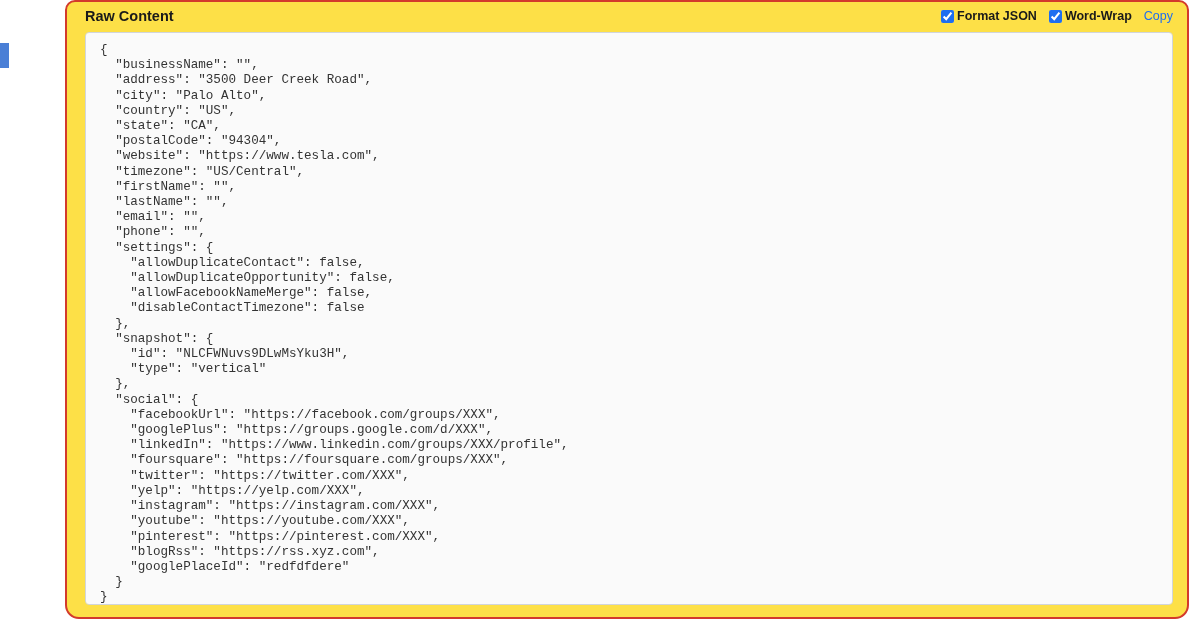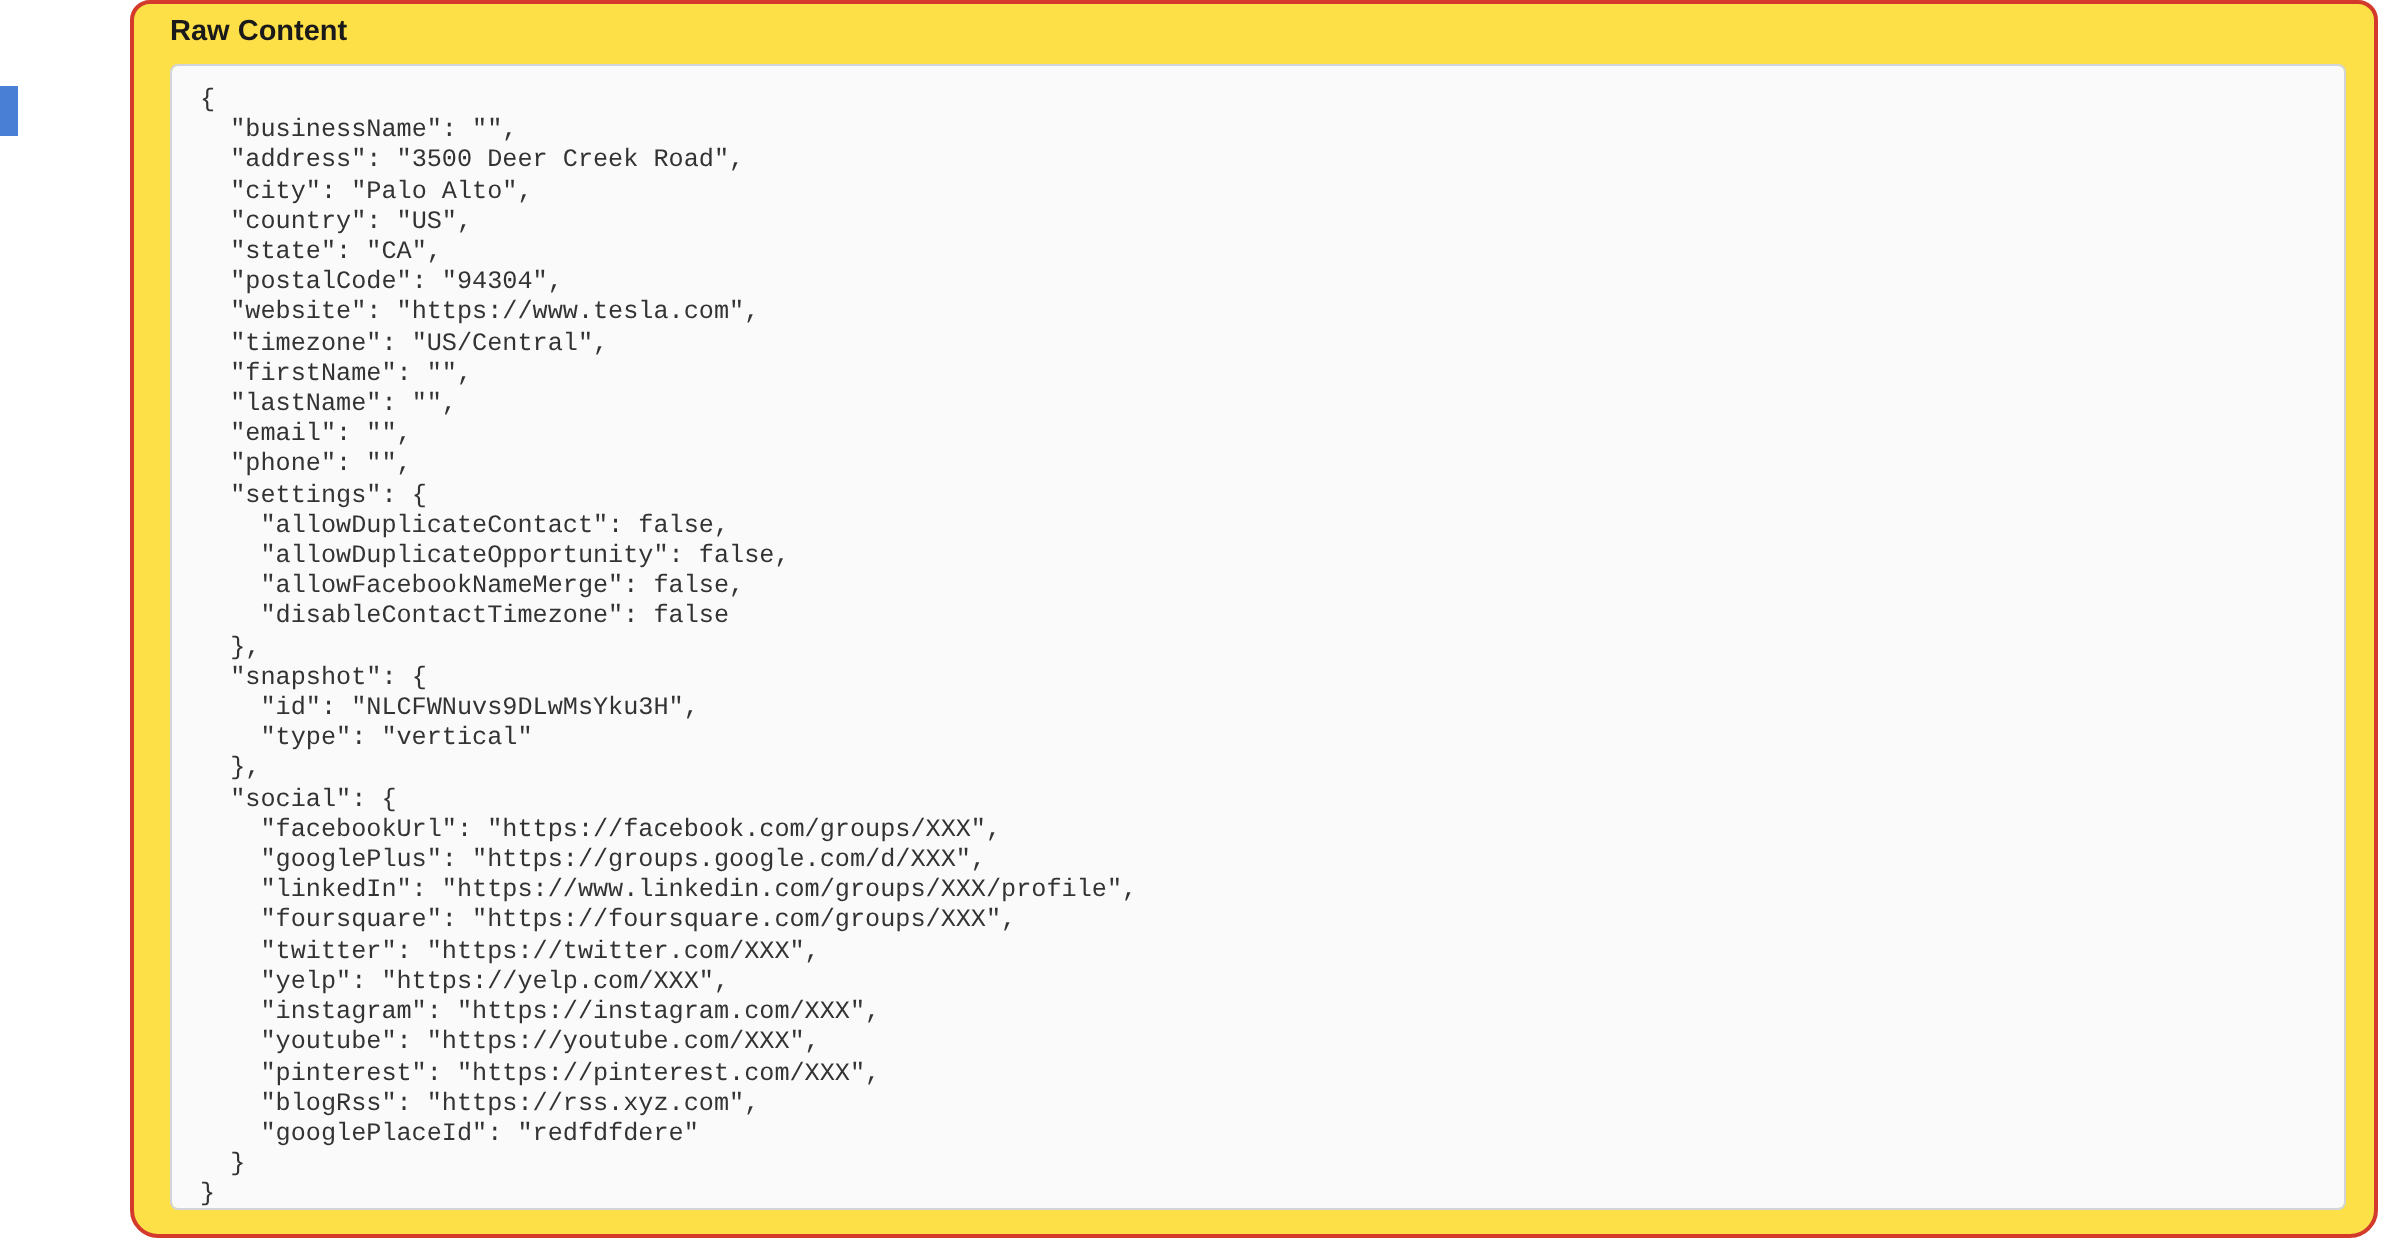--- a/index.html
+++ b/index.html
@@ -94,20 +94,31 @@
     }
   </style>
 </head>
 <body>
 
 <div class="left-edge"></div>
 
 <div class="panel">
   <div class="panel-header">
     <div class="panel-title">Raw Content</div>
+    <div class="controls">
+      <label class="checkbox-wrapper">
+        <input type="checkbox" class="checkbox" checked="" style="">
+        <span class="checkbox-label">Format JSON</span>
+      </label>
+      <label class="checkbox-wrapper">
+        <input type="checkbox" class="checkbox" checked="" style="">
+        <span class="checkbox-label">Word-Wrap</span>
+      </label>
+      <span class="copy-link">Copy</span>
+    </div>
   </div>
   <div class="code-box">
     <pre>{
   "businessName": "",
   "address": "3500 Deer Creek Road",
   "city": "Palo Alto",
   "country": "US",
   "state": "CA",
   "postalCode": "94304",
   "website": "https://www.tesla.com",

